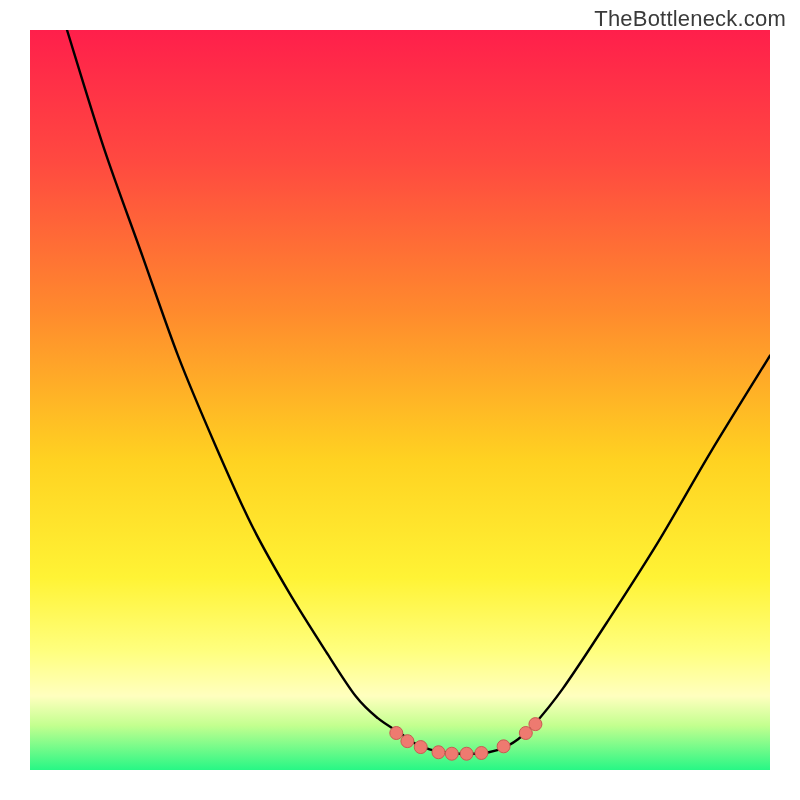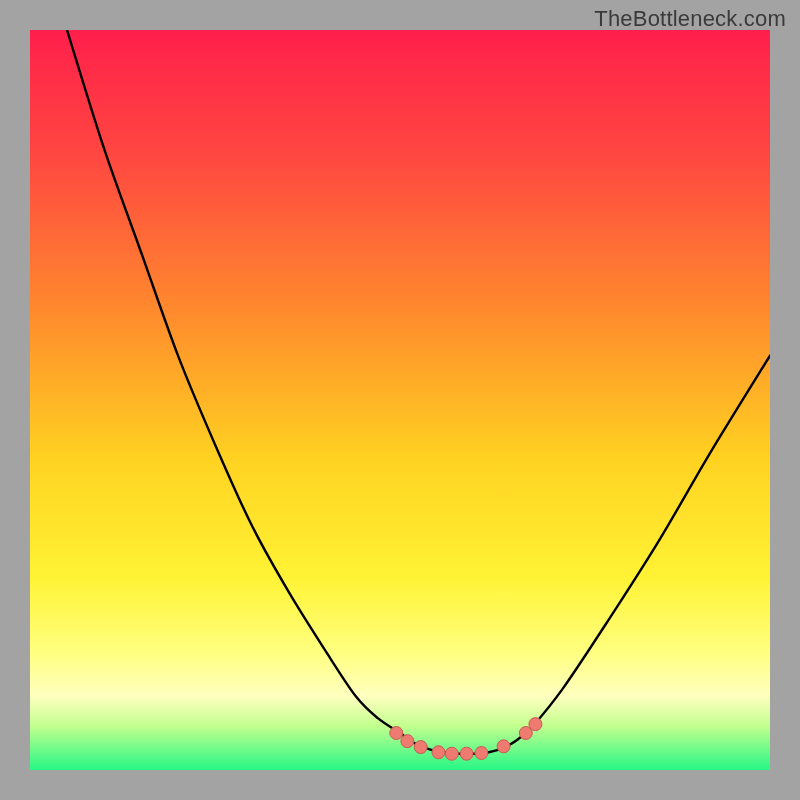--- a/index.html
+++ b/index.html
@@ -9,21 +9,21 @@
     height: 800px;
     background: #000;
     overflow: hidden;
   }
   .frame {
     position: absolute;
     left: 0;
     top: 0;
     width: 800px;
     height: 800px;
-    background: #a3a3a3;
+    background: #ffffff;
   }
   .plot {
     position: absolute;
     left: 30px;
     top: 30px;
     width: 740px;
     height: 740px;
     background: linear-gradient(
       to bottom,
       #ff1f4b 0%,

